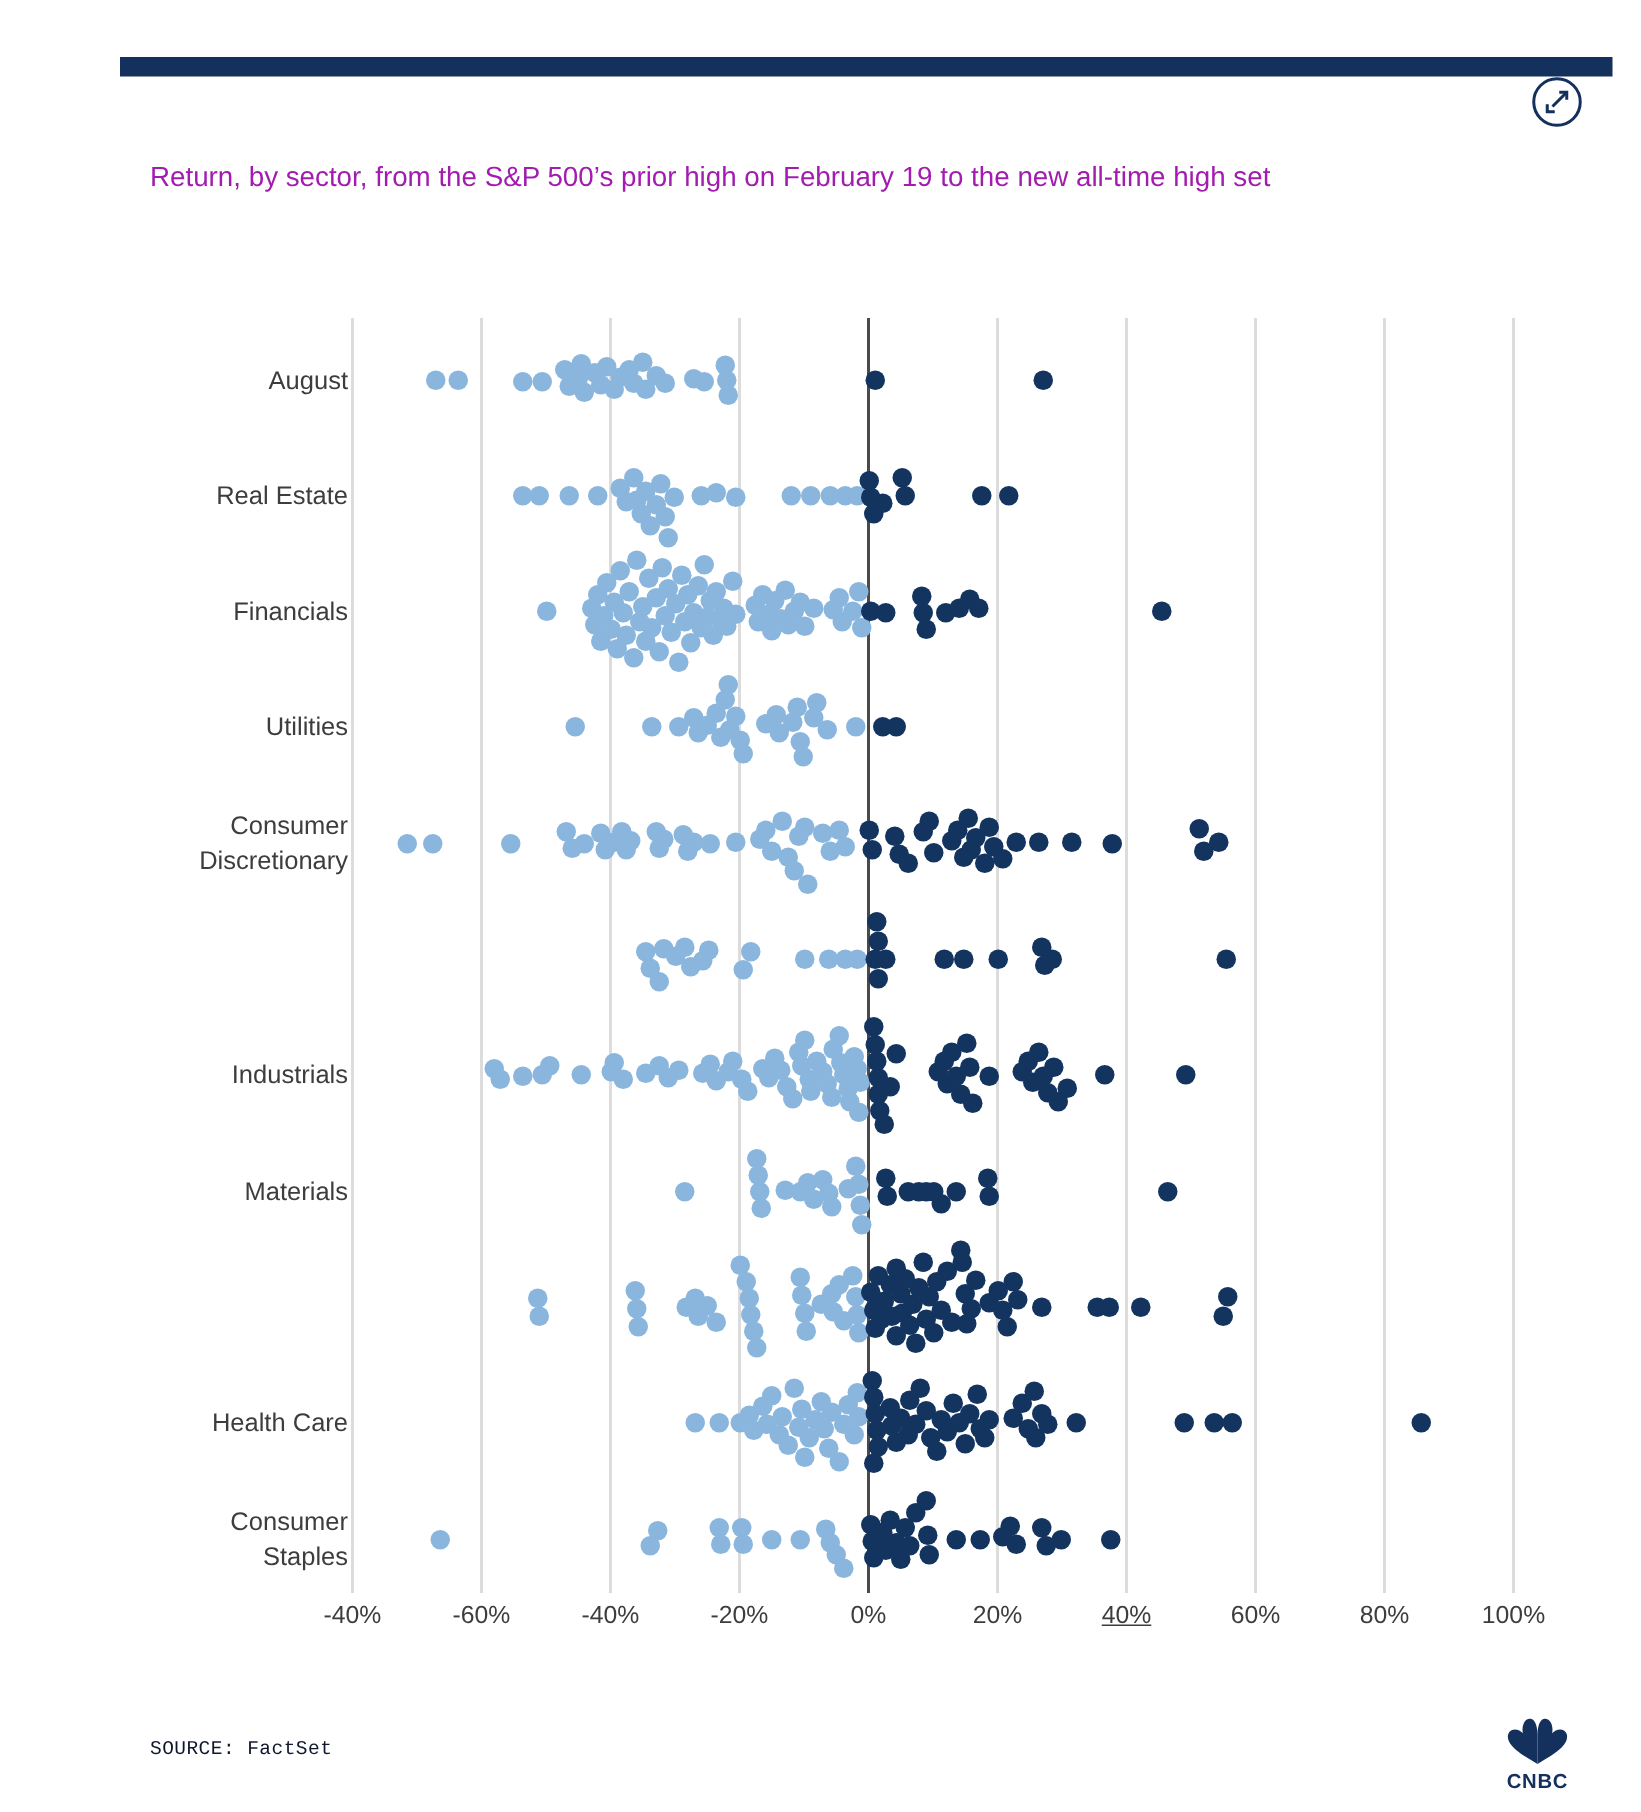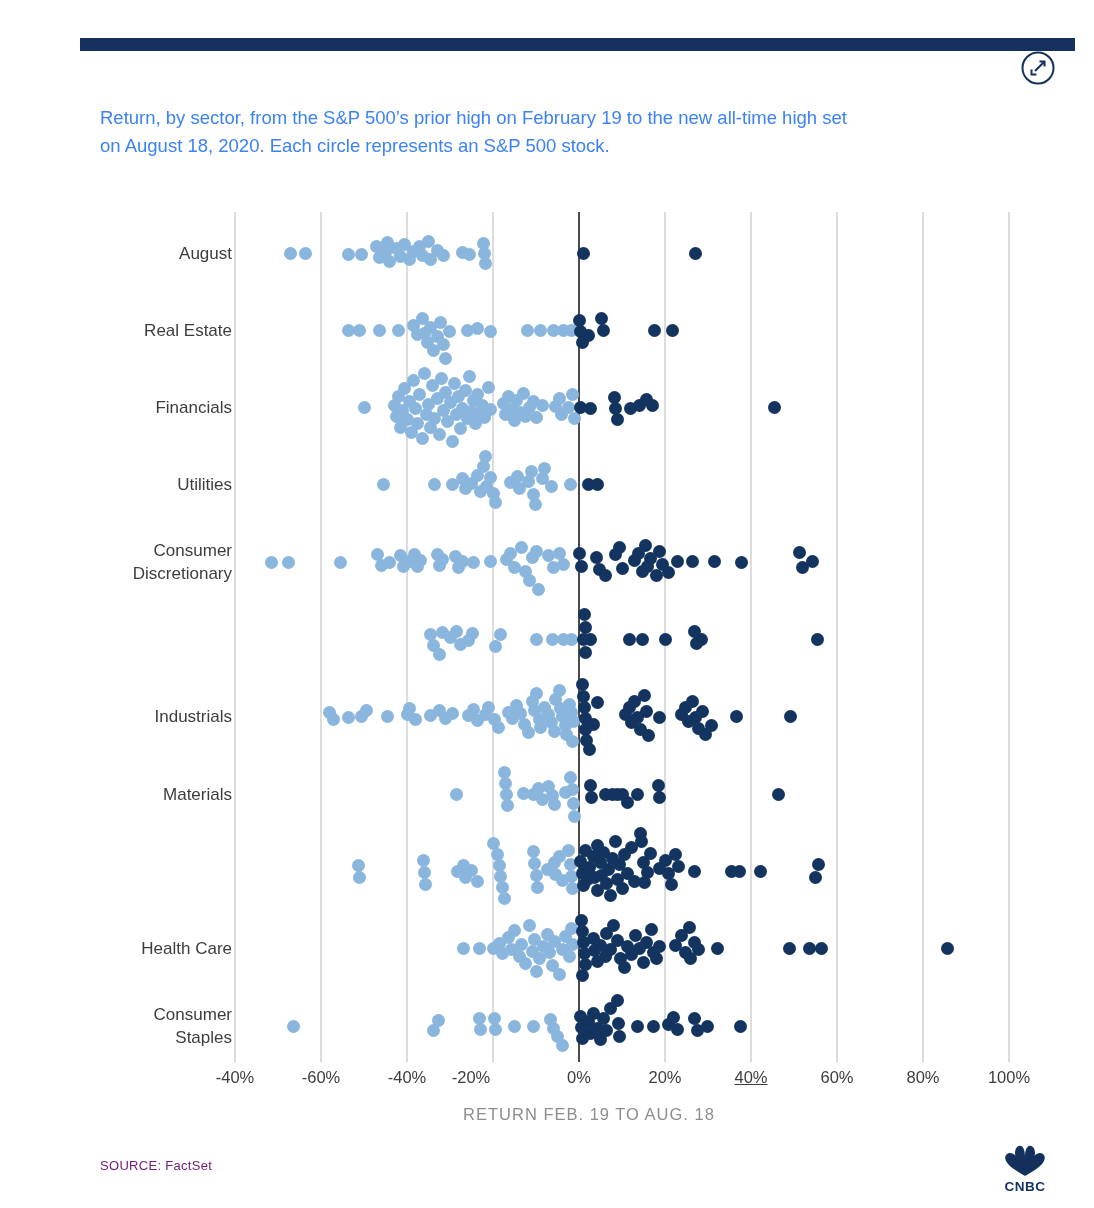--- a/index.html
+++ b/index.html
@@ -1,32 +1,32 @@
 <!DOCTYPE html>
 <html><head>
 <meta charset="utf-8">
 <style>
   html,body{margin:0;padding:0;background:#ffffff;}
   body{font-family:"Liberation Sans","DejaVu Sans",sans-serif;}
   #page{position:relative;width:1094px;height:1208px;background:#fff;overflow:hidden;}
   .topbar{position:absolute;left:80px;top:38px;width:995px;height:13px;background:#14305c;}
   .expand-btn{position:absolute;left:1019px;top:49px;width:38px;height:38px;cursor:pointer;background:none;border:none;padding:0;}
   .title{position:absolute;left:100px;top:58px;font-size:29px;font-weight:bold;color:#1a1a1a;letter-spacing:0.2px;}
-  .subtitle{position:absolute;left:100px;top:104px;font-size:18.5px;color:#3b82f6;line-height:28px;}
+  .subtitle{position:absolute;left:100px;top:104px;font-size:18.5px;color:#a21caf;line-height:28px;}
   .legend{position:absolute;left:100px;top:170px;display:flex;gap:42px;}
   .legend-item{display:flex;align-items:center;gap:9px;font-size:16.5px;color:#222;}
   .legend-dot{width:17px;height:17px;border-radius:50%;display:inline-block;}
   #plot{position:absolute;left:0;top:0;width:1094px;height:1208px;}
   .gridline{position:absolute;top:212px;height:850px;width:2px;background:#dcdcdc;}
   .gridline.zero{background:#4a4a4a;width:2px;}
   .dot{position:absolute;width:13px;height:13px;border-radius:50%;}
   .sector-label{position:absolute;width:200px;right:auto;text-align:right;font-size:17px;color:#3d3d3d;line-height:23px;}
   .tick-label{position:absolute;top:1068px;width:90px;text-align:center;font-size:16.5px;color:#3d3d3d;}
   .axis-title{position:absolute;left:149px;top:1105px;width:880px;text-align:center;font-size:16.5px;color:#8d8d8d;letter-spacing:1px;}
-  .source{position:absolute;left:100px;top:1158px;font-size:13px;color:#701a75;letter-spacing:0.3px;}
+  .source{position:absolute;left:100px;top:1158px;font-size:13px;color:#0f172a;letter-spacing:0.3px;font-family:Liberation Mono, monospace;}
   .cnbc{position:absolute;left:999px;top:1143px;width:52px;text-align:center;}
   .cnbc-word{font-size:13.5px;font-weight:bold;color:#14305c;letter-spacing:0.5px;margin-top:-2px;}
 </style>
 </head>
 <body>
 
 <div id="page">
 
   <div class="topbar"></div>
 
@@ -37,33 +37,32 @@
         <path d="M16 22 L25 13"></path>
         <path d="M20.5 12.5 L25.5 12.5 L25.5 17.5"></path>
         <path d="M17.5 25.5 L12.5 25.5 L12.5 20.5"></path>
       </g>
     </svg>
   </button>
 
 
   <div class="subtitle">
     <div>Return, by sector, from the S&amp;P 500’s prior high on February 19 to the new all-time high set</div>
-    <div>on August 18, 2020. Each circle represents an S&amp;P 500 stock.</div>
   </div>
 
 
   <div id="plot">
       <div class="gridline" style="left: 234px;"></div>
       <div class="tick-label" style="left: 190px;">-40%</div>
       <div class="gridline" style="left: 320px;"></div>
       <div class="tick-label" style="left: 276px;">-60%</div>
       <div class="gridline" style="left: 406px;"></div>
       <div class="tick-label" style="left: 362px;">-40%</div>
       <div class="gridline" style="left: 492px;"></div>
-      <div class="tick-label" style="left: 426px; text-align: center;">-20%</div>
+      <div class="tick-label" style="left: 448px; text-align: center;">-20%</div>
       <div class="gridline zero" style="left: 578px;"></div>
       <div class="tick-label" style="left: 534px;">0%</div>
       <div class="gridline" style="left: 664px;"></div>
       <div class="tick-label" style="left: 620px;">20%</div>
       <div class="gridline" style="left: 750px;"></div>
       <div class="tick-label" style="left: 706px; text-decoration: underline;">40%</div>
       <div class="gridline" style="left: 836px;"></div>
       <div class="tick-label" style="left: 792px;">60%</div>
       <div class="gridline" style="left: 922px;"></div>
       <div class="tick-label" style="left: 878px;">80%</div>
@@ -616,21 +615,20 @@
       <div class="dot" style="background: rgb(20, 52, 96); left: 646.89px; top: 1019.5px;"></div>
       <div class="dot" style="background: rgb(20, 52, 96); left: 661.94px; top: 1017.5px;"></div>
       <div class="dot" style="background: rgb(20, 52, 96); left: 667.1px; top: 1010.5px;"></div>
       <div class="dot" style="background: rgb(20, 52, 96); left: 670.54px; top: 1022.5px;"></div>
       <div class="dot" style="background: rgb(20, 52, 96); left: 687.74px; top: 1011.5px;"></div>
       <div class="dot" style="background: rgb(20, 52, 96); left: 690.75px; top: 1023.5px;"></div>
       <div class="dot" style="background: rgb(20, 52, 96); left: 701.07px; top: 1019.5px;"></div>
       <div class="dot" style="background: rgb(20, 52, 96); left: 733.75px; top: 1019.5px;"></div>
     </div>
 
-  <div class="axis-title">RETURN FEB. 19 TO AUG. 18</div>
 
   <div class="source">SOURCE: FactSet</div>
 
   <div class="cnbc">
     <svg width="44" height="34" viewBox="0 0 44 34">
       <g fill="#14305c">
         <path d="M22 33 C14 28 6 24 3 18 C1 14 3 10 7 10 C11 10 14 14 16 18 Z"></path>
         <path d="M22 33 C17 25 12 18 12 10 C12 5 15 2 18 3 C21 4 22 9 22 14 Z"></path>
         <path d="M22 33 C27 25 32 18 32 10 C32 5 29 2 26 3 C23 4 22 9 22 14 Z"></path>
         <path d="M22 33 C30 28 38 24 41 18 C43 14 41 10 37 10 C33 10 30 14 28 18 Z"></path>

